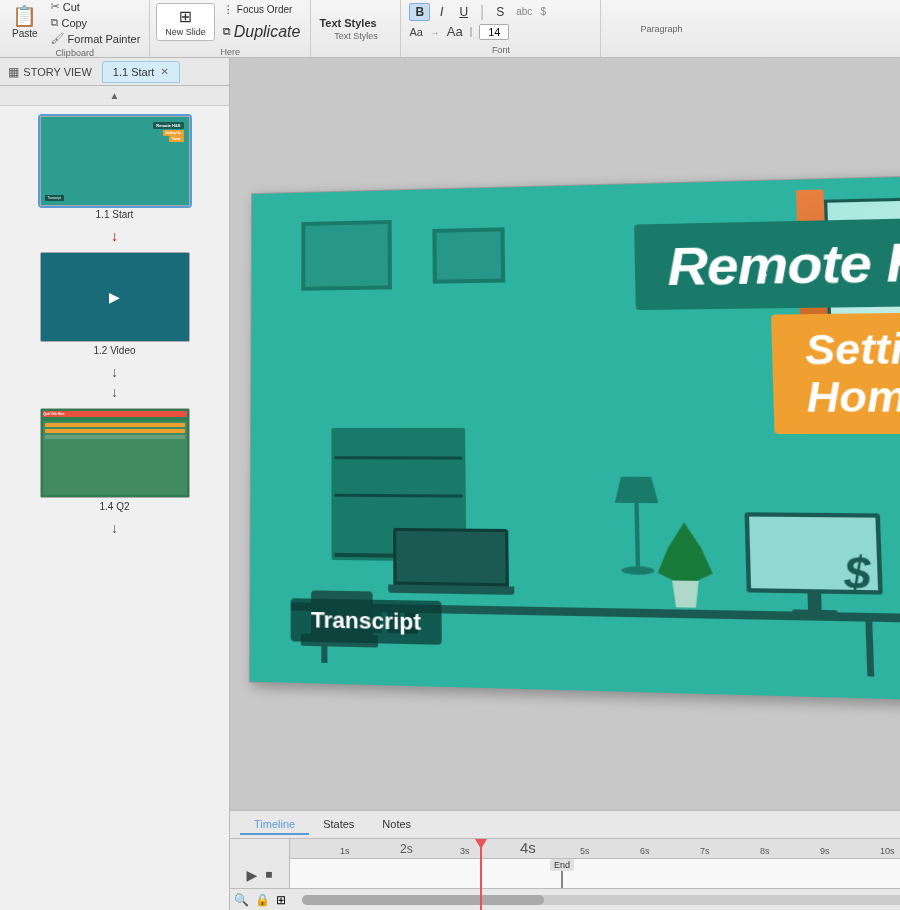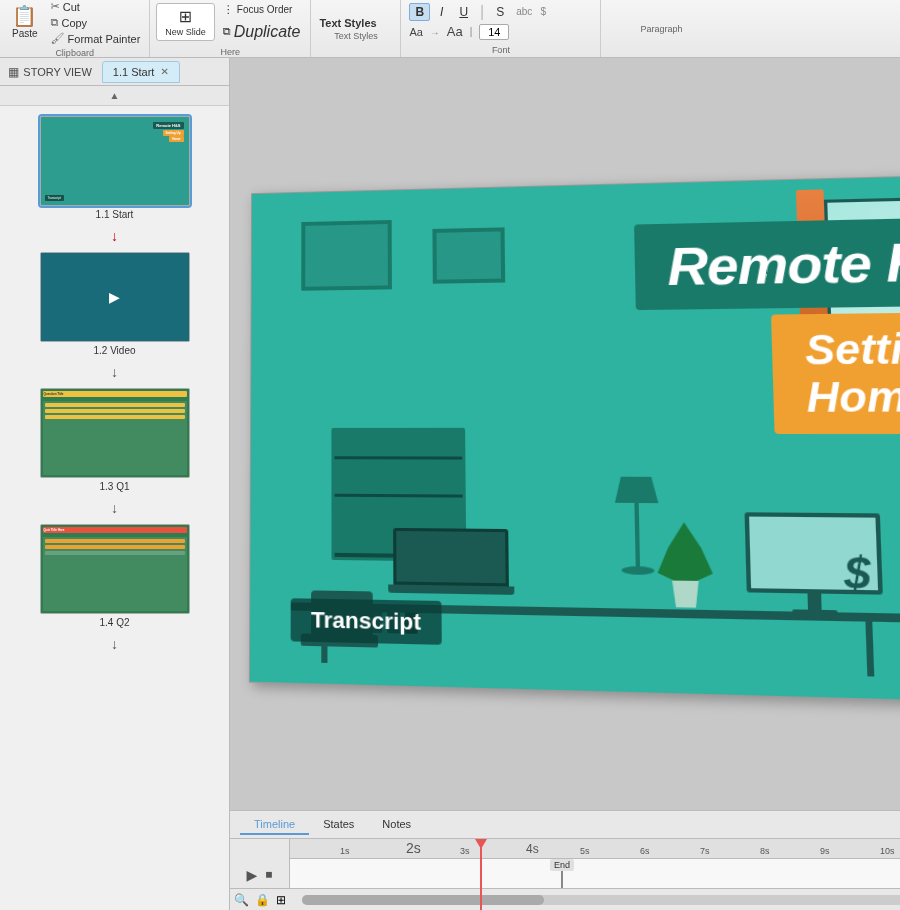--- a/index.html
+++ b/index.html
@@ -937,36 +937,20 @@
             <div class="thumb-content">
               <div style="position:absolute; inset:0; background:#1a6b7a;"></div>
               <div style="position:absolute; top:50%; left:50%; transform:translate(-50%,-50%); color:white; font-size:14px;">▶</div>
             </div>
           </div>
           <div class="slide-label">1.2 Video</div>
         </div>
 
         <div class="connector-arrow">↓</div>
 
-        <div class="slide-item">
-          <div class="slide-thumb-wrapper slide-thumb-3">
-            <div class="thumb-content">
-              <div style="position:absolute; inset:0; background:#2d7d4f;"></div>
-              <div style="position:absolute; top:2px; left:2px; right:2px; background:#f0c040; padding:1px; border-radius:1px;">
-                <div style="font-size:3px; color:#333; font-weight:bold;">Question Title</div>
-              </div>
-              <div style="position:absolute; top:12px; left:2px; right:2px; bottom:2px; background:rgba(255,255,255,0.1);">
-                <div style="height:4px; background:#f0c040; margin:2px; border-radius:1px;"></div>
-                <div style="height:4px; background:#f0c040; margin:2px; border-radius:1px;"></div>
-                <div style="height:4px; background:#f0c040; margin:2px; border-radius:1px;"></div>
-              </div>
-            </div>
-          </div>
-          <div class="slide-label">1.3 Q1</div>
-        </div>
 
         <div class="connector-arrow">↓</div>
 
         <div class="slide-item">
           <div class="slide-thumb-wrapper slide-thumb-4">
             <div class="thumb-content">
               <div style="position:absolute; inset:0; background:#2d7d4f;"></div>
               <div style="position:absolute; top:2px; left:2px; right:2px; background:#e85040; padding:1px; border-radius:1px;">
                 <div style="font-size:3px; color:white; font-weight:bold;">Quiz Title Here</div>
               </div>
@@ -1086,23 +1070,23 @@
 
         <div class="timeline-area">
 
           <div class="timeline-controls">
             <span class="timeline-control-btn">▶</span>
             <span class="timeline-control-btn">⏹</span>
           </div>
 
           <div class="timeline-ruler">
             <span style="position:absolute; left:50px; font-size:9px; color:#555;">1s</span>
-            <span style="position:absolute; left:116px; font-size:14px; color:#555;">2s</span>
+            <span style="position:absolute; left:110px; font-size:12px; color:#555;">2s</span>
             <span style="position:absolute; left:170px; font-size:9px; color:#555;">3s</span>
-            <span style="position:absolute; left:236px; font-size:12px; color:#555;">4s</span>
+            <span style="position:absolute; left:230px; font-size:15px; color:#555;">4s</span>
             <span style="position:absolute; left:290px; font-size:9px; color:#555;">5s</span>
             <span style="position:absolute; left:350px; font-size:9px; color:#555;">6s</span>
             <span style="position:absolute; left:410px; font-size:9px; color:#555;">7s</span>
             <span style="position:absolute; left:470px; font-size:9px; color:#555;">8s</span>
             <span style="position:absolute; left:530px; font-size:9px; color:#555;">9s</span>
             <span style="position:absolute; left:590px; font-size:9px; color:#555;">10s</span>
 
           </div>
 
           <div class="timeline-track">

